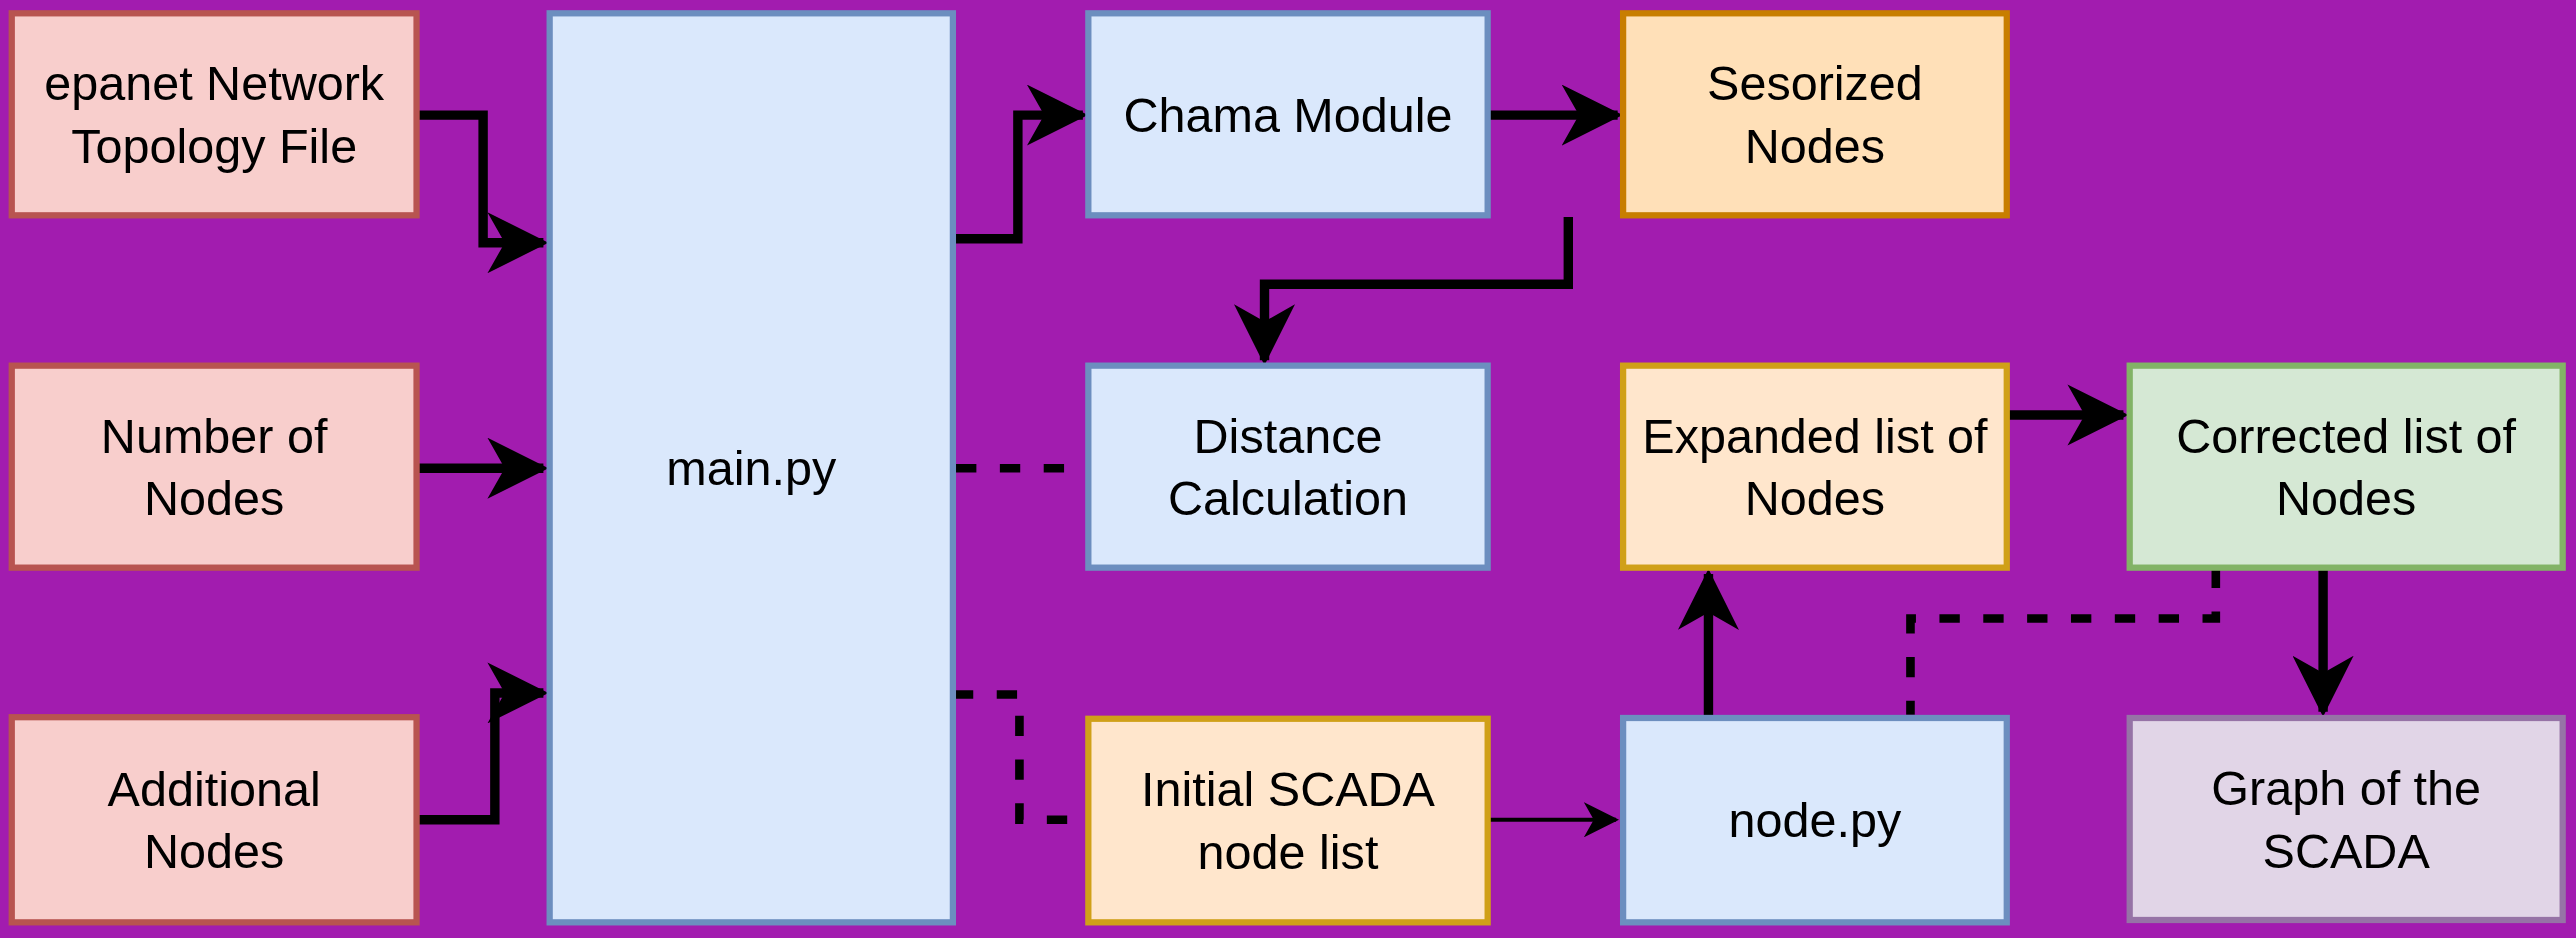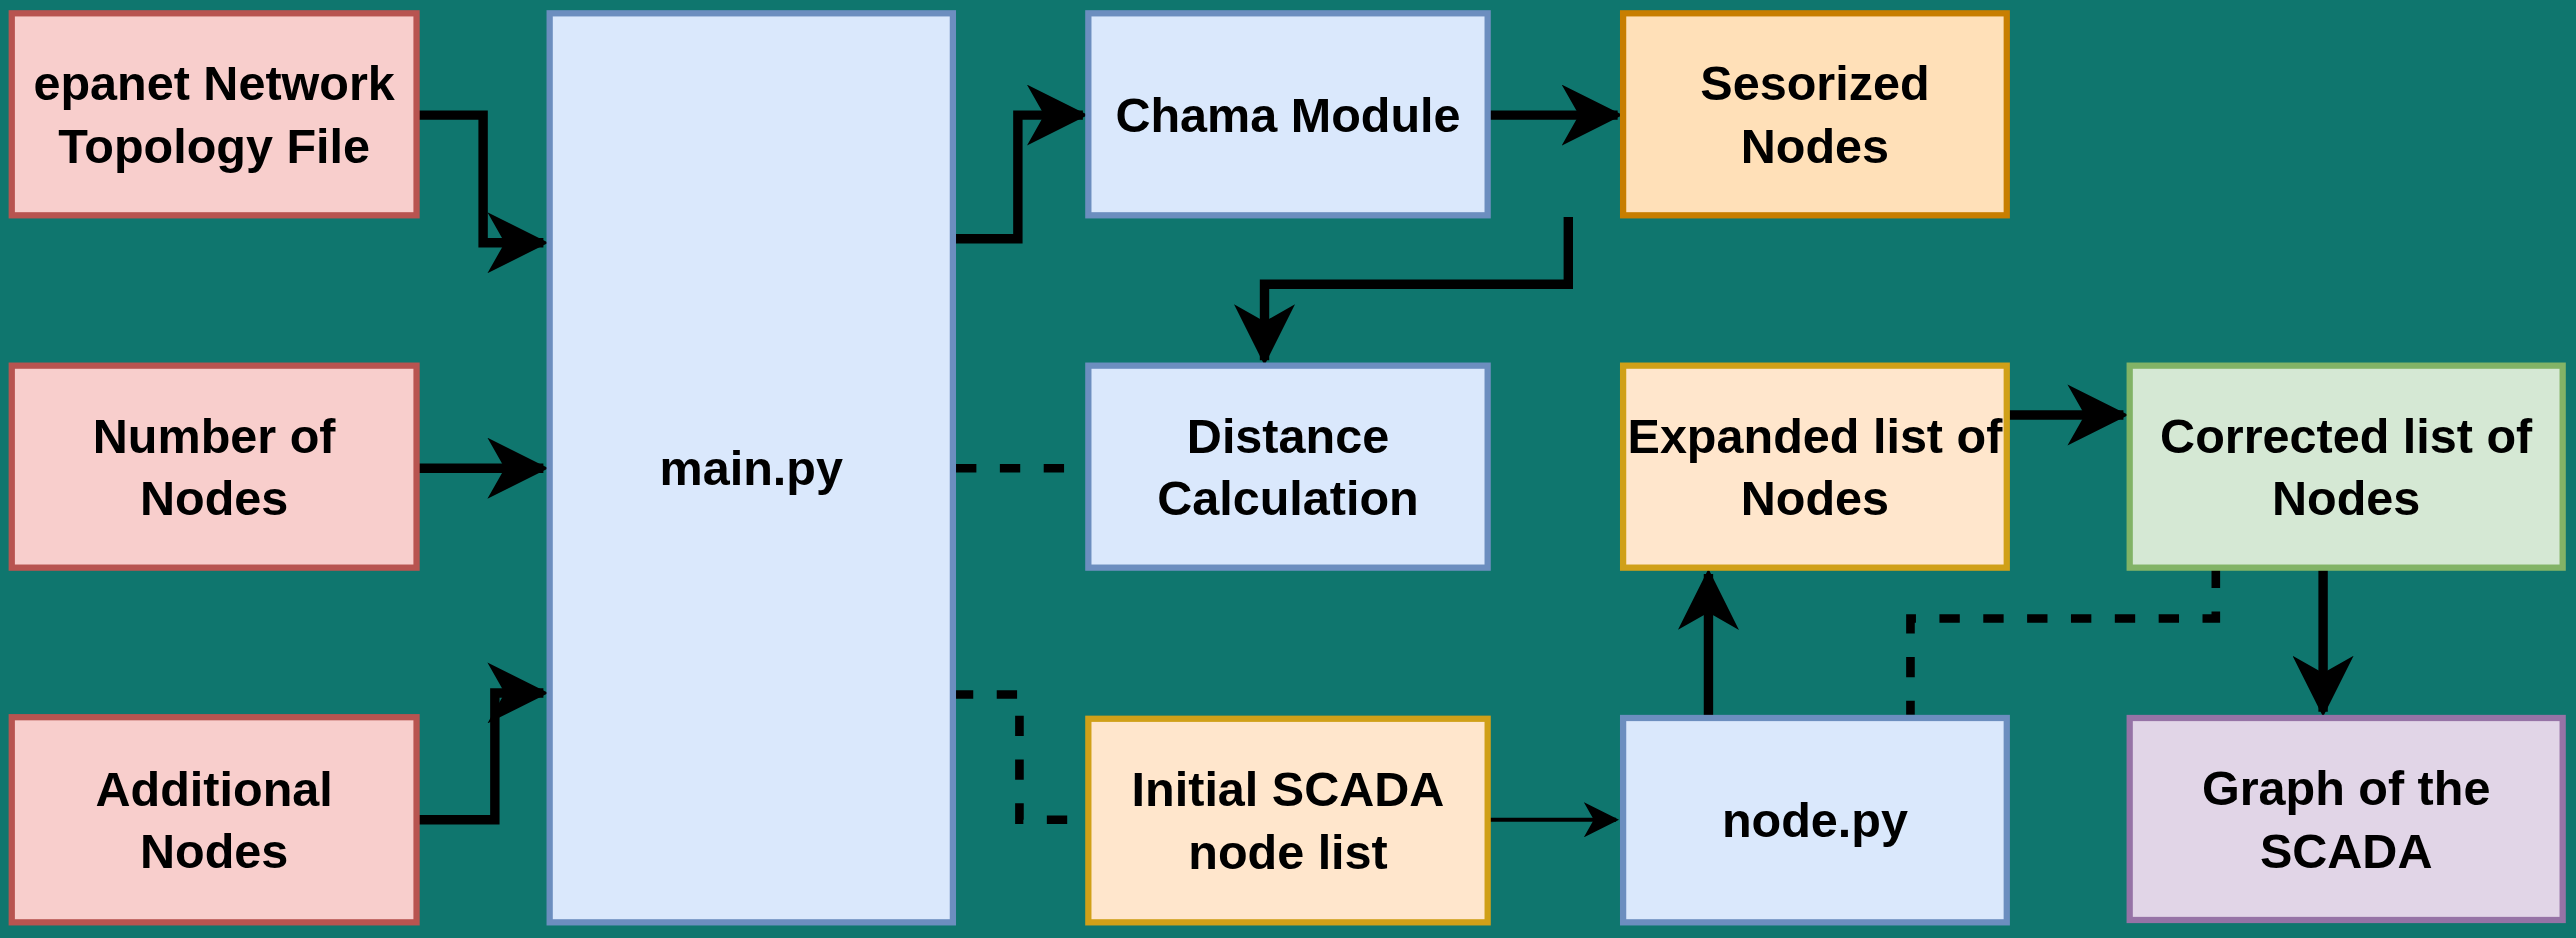--- a/index.html
+++ b/index.html
@@ -7,22 +7,21 @@
     padding: 0;
     width: 2576px;
     height: 938px;
     background: #ffffff;
     overflow: hidden;
   }
   #diagram-wrap {
     position: relative;
     width: 2576px;
     height: 938px;
-    background: #0f766e;
-    font-weight: bold;
+    background: #a21caf;
   }
   svg {
     display: block;
   }
   svg text {
     font-family: "Liberation Sans", sans-serif;
     font-size: 62px;
     fill: #000000;
     text-anchor: middle;
   }

